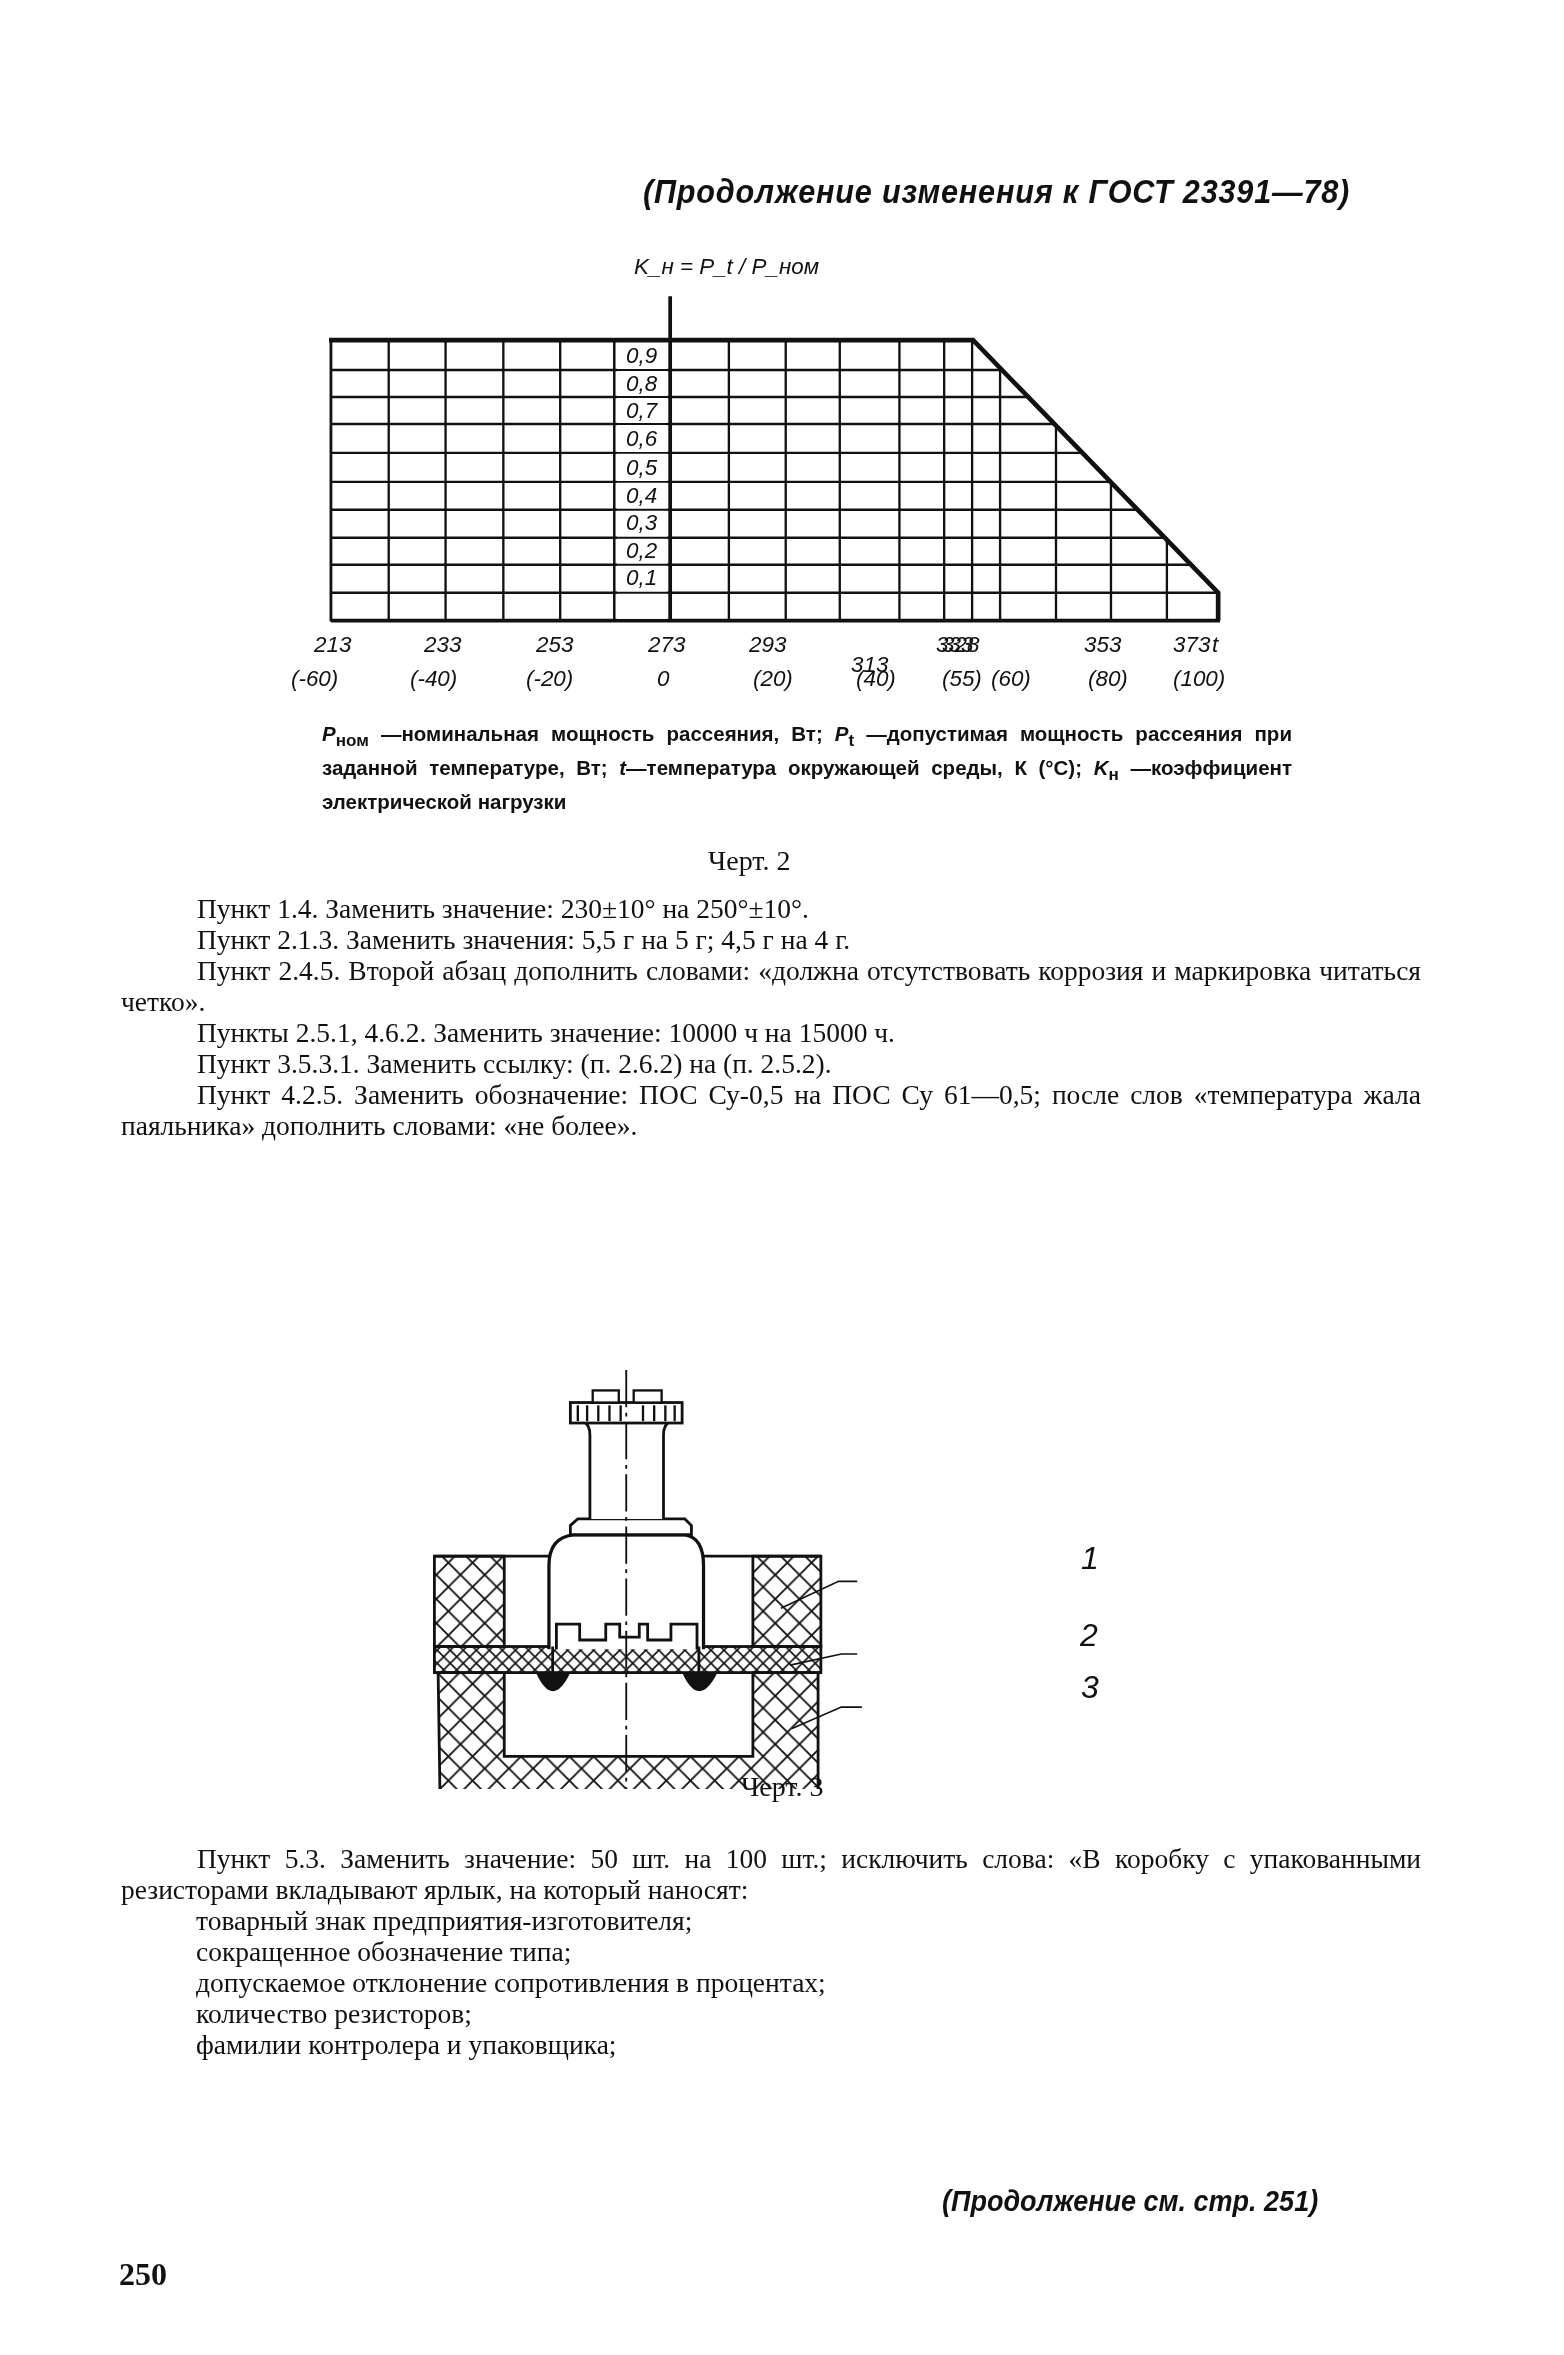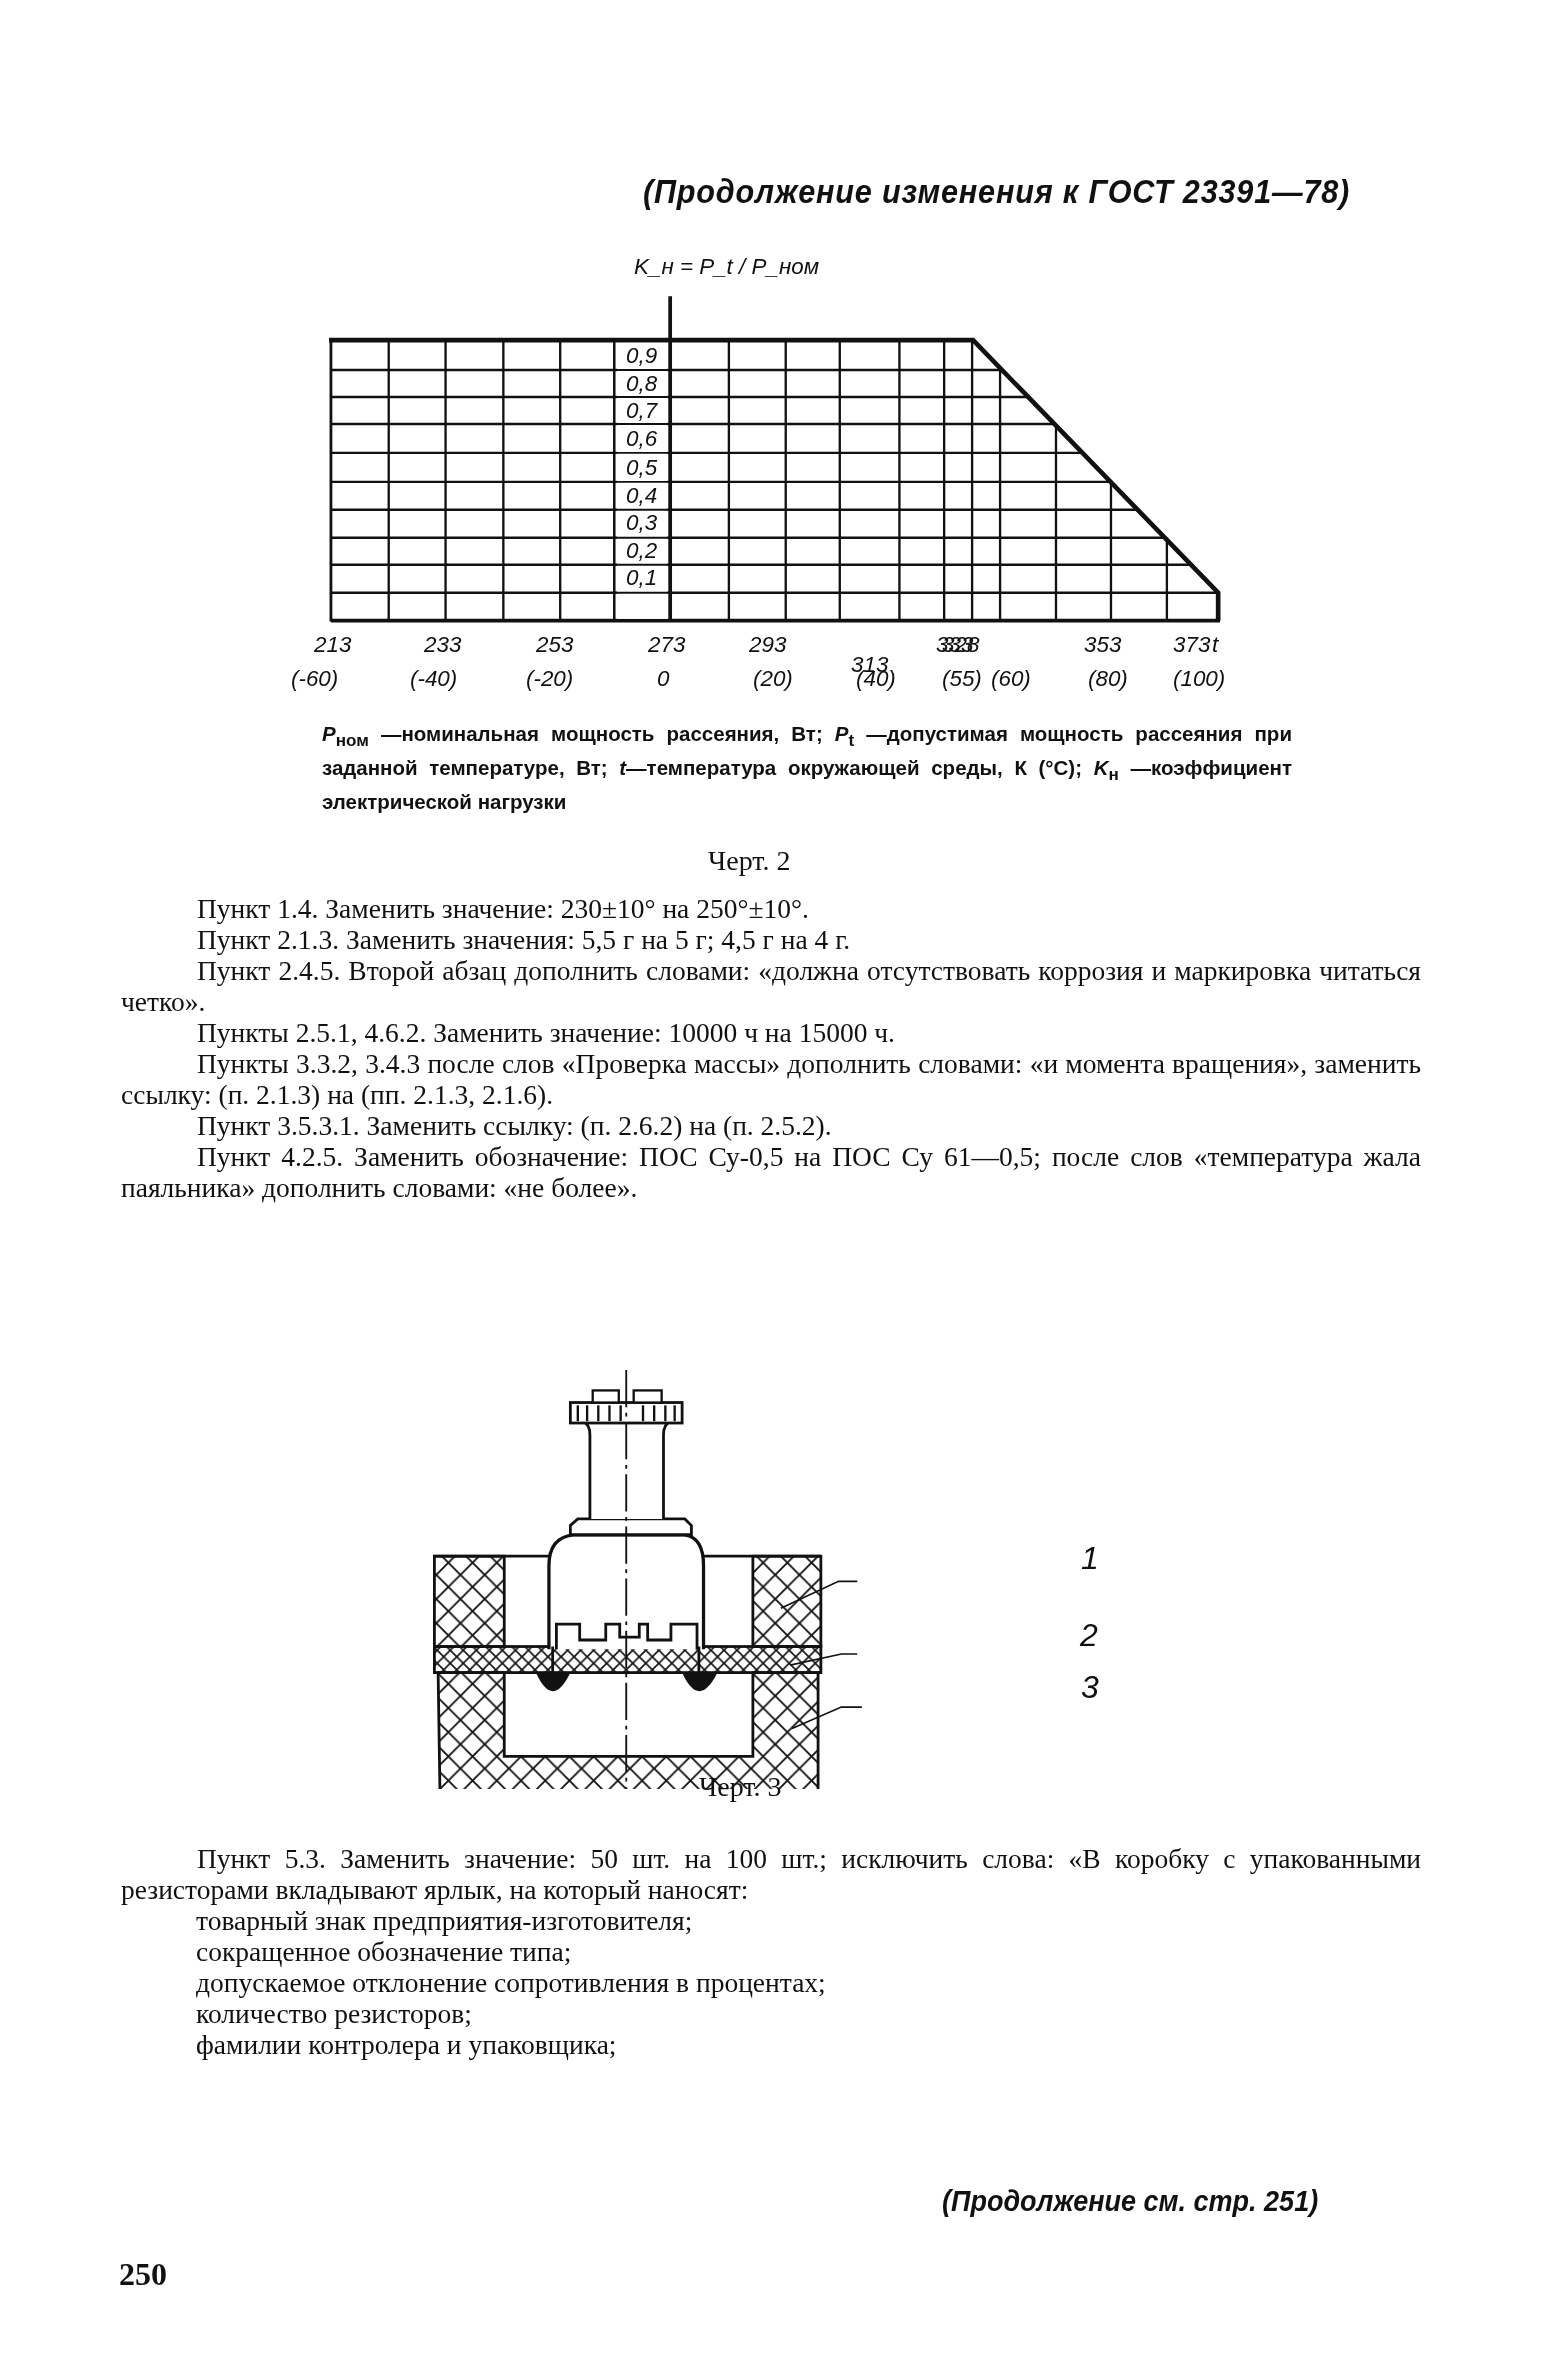--- a/index.html
+++ b/index.html
@@ -121,21 +121,20 @@
   <i>P</i><sub>ном</sub><span> —номинальная мощность рассеяния, Вт; </span><i>P</i><sub>t</sub><span> —допустимая мощность рассеяния при заданной температуре, Вт; </span><i>t</i><span>—температура окружающей среды, К (°С); </span><i>K</i><sub>н</sub><span> —коэффициент электрической нагрузки</span>
 </div>
 
 <div class="abs caption" style="left:708px; top:845px;">Черт. 2</div>
 
 <div class="abs para" style="top:893px;">
   <p>Пункт 1.4. Заменить значение: 230±10° на 250°±10°.</p>
   <p>Пункт 2.1.3. Заменить значения: 5,5 г на 5 г; 4,5 г на 4 г.</p>
   <p>Пункт 2.4.5. Второй абзац дополнить словами: «должна отсутствовать коррозия и маркировка читаться четко».</p>
   <p>Пункты 2.5.1, 4.6.2. Заменить значение: 10000 ч на 15000 ч.</p>
-  <p>Пункты 3.3.2, 3.4.3 после слов «Проверка массы» дополнить словами: «и момента вращения», заменить ссылку: (п. 2.1.3) на (пп. 2.1.3, 2.1.6).</p>
   <p>Пункт 3.5.3.1. Заменить ссылку: (п. 2.6.2) на (п. 2.5.2).</p>
   <p>Пункт 4.2.5. Заменить обозначение: ПОС Су-0,5 на ПОС Су 61—0,5; после слов «температура жала паяльника» дополнить словами: «не более».</p>
 </div>
 
 <svg class="abs" style="left:410px; top:1342px;" width="764" height="447" viewBox="440 1440 820 480">
   <defs>
     <pattern id="hatchBig" width="26" height="26" patternUnits="userSpaceOnUse">
       <path d="M0,0 L26,26 M26,0 L0,26" stroke="#111" stroke-width="2"></path>
     </pattern>
     <pattern id="hatchSmall" width="14" height="14" patternUnits="userSpaceOnUse">
@@ -183,21 +182,21 @@
   <line x1="672" y1="1470" x2="672" y2="1945" stroke="#111" stroke-width="2" stroke-dasharray="40,6,4,6"></line>
 
   <polyline points="838,1726 900,1697 920,1697" fill="none" stroke="#111" stroke-width="1.8"></polyline>
   <polyline points="848,1787 903,1775 920,1775" fill="none" stroke="#111" stroke-width="1.8"></polyline>
   <polyline points="850,1855 903,1832 925,1832" fill="none" stroke="#111" stroke-width="1.8"></polyline>
 </svg>
 <div class="abs tick" style="left:1081px; top:1540px; font-size:32px;">1</div>
 <div class="abs tick" style="left:1080px; top:1617px; font-size:32px;">2</div>
 <div class="abs tick" style="left:1081px; top:1669px; font-size:32px;">3</div>
 
-<div class="abs caption" style="left:699px; top:1771px;">Черт. 3</div>
+<div class="abs caption" style="left:741px; top:1771px;">Черт. 3</div>
 
 <div class="abs para" style="top:1843px;">
   <p>Пункт 5.3. Заменить значение: 50 шт. на 100 шт.; исключить слова: «В коробку с упакованными резисторами вкладывают ярлык, на который наносят:</p>
 </div>
 
 <div class="abs list" style="top:1905px;">
   <div>товарный знак предприятия-изготовителя;</div>
   <div>сокращенное обозначение типа;</div>
   <div>допускаемое отклонение сопротивления в процентах;</div>
   <div>количество резисторов;</div>

